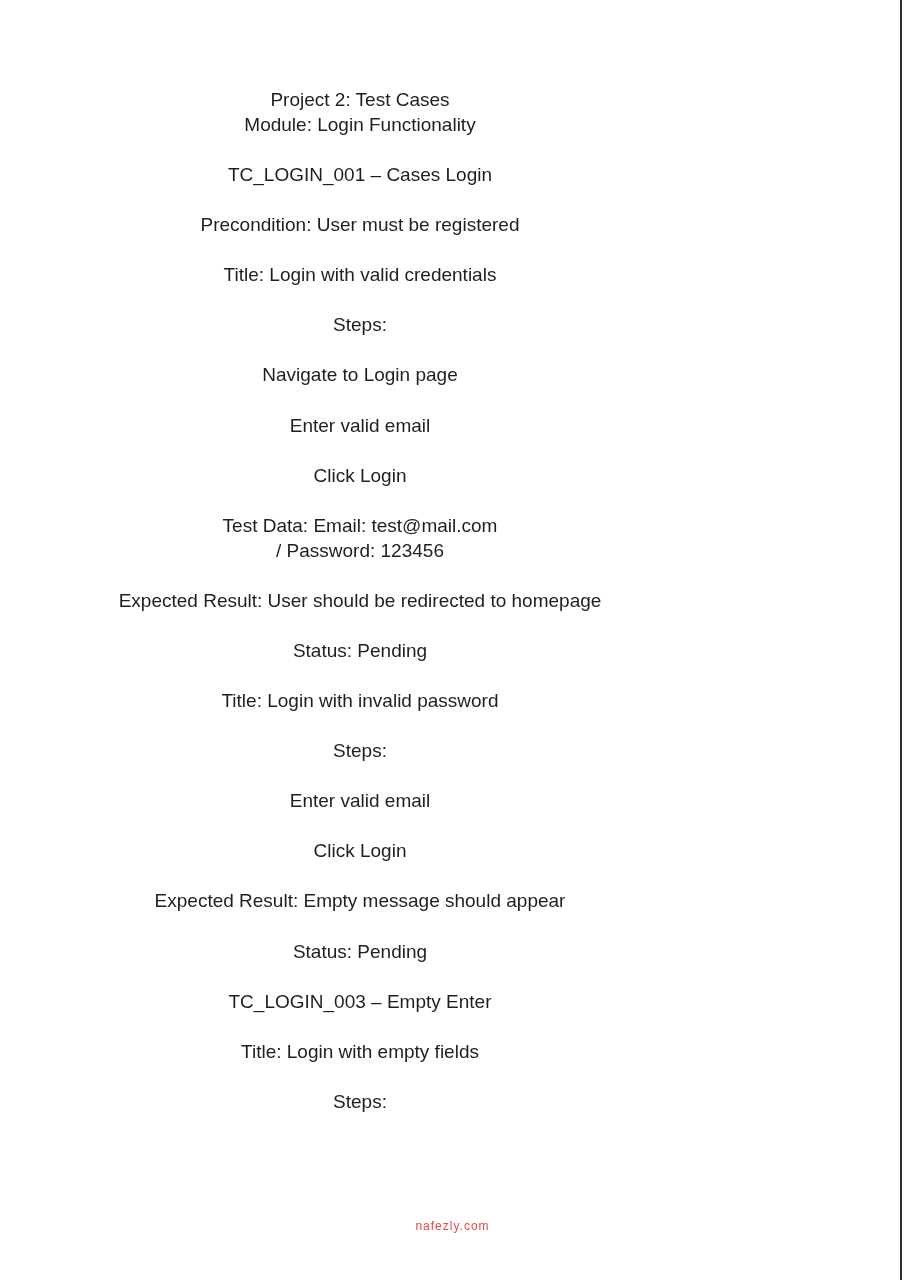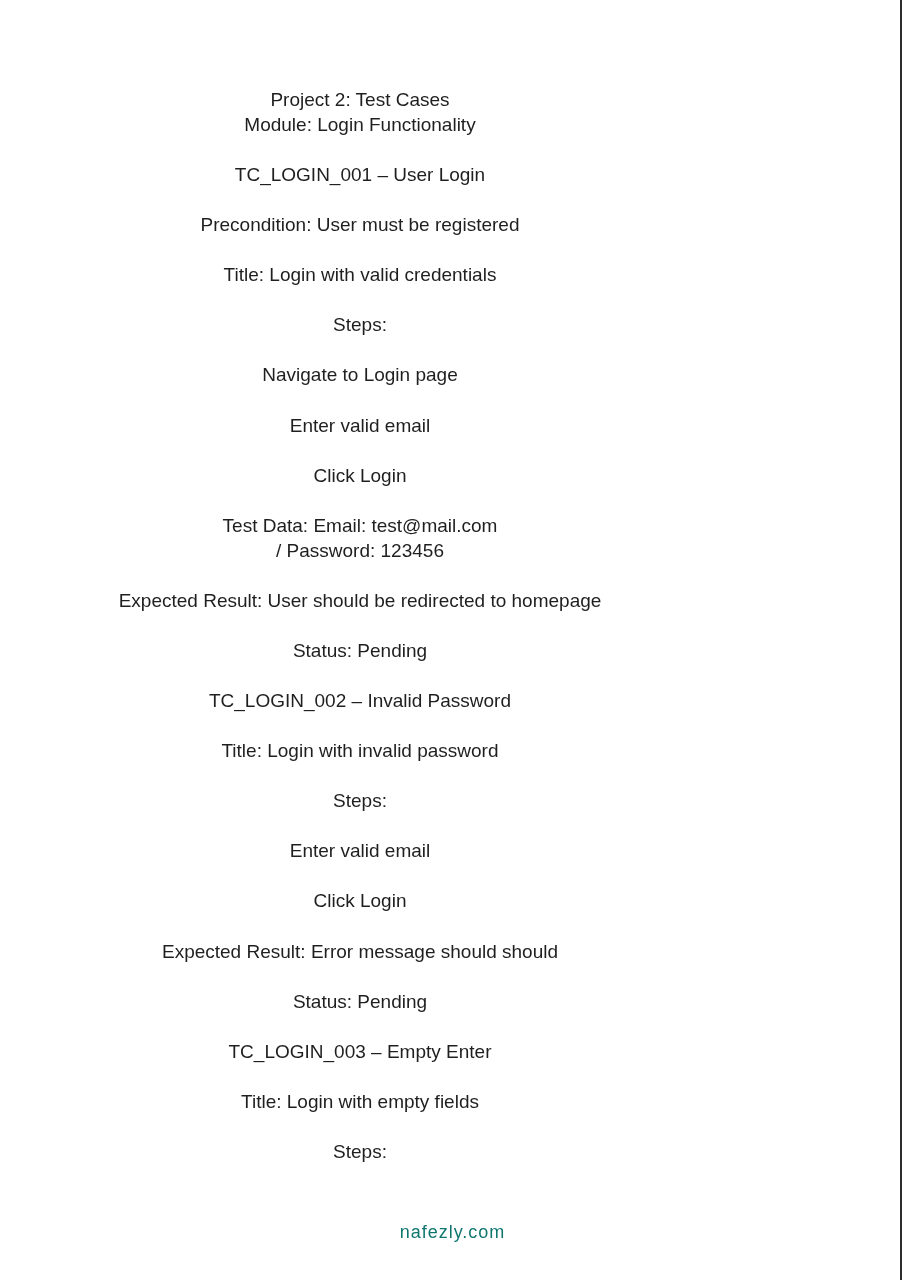--- a/index.html
+++ b/index.html
@@ -49,59 +49,58 @@
   .watermark .logo {
     display: block;
     font-size: 40px;
     line-height: 44px;
     font-weight: bold;
     color: #c7c7c7;
     letter-spacing: 2px;
   }
   .watermark .site {
     display: block;
-    margin-top: 10px;
-    font-size: 18px;
+    margin-top: 4px;
+    font-size: 12px;
     line-height: 18px;
-    color: #0f766e;
+    color: #ef4444;
     letter-spacing: 1px;
   }
   .right-border {
     position: absolute;
     left: 900px;
     top: 0;
     width: 2px;
     height: 1280px;
     background: #2d2d2d;
     z-index: 3;
   }
 </style>
 </head>
 <body>
 
 <div class="page">
 
   <div class="content">
       <p><span>Project 2: Test Cases</span><br><span>Module: Login Functionality</span></p>
-      <p><span>TC_LOGIN_001 – User Login</span></p>
+      <p><span>TC_LOGIN_001 – Cases Login</span></p>
       <p><span>Precondition: User must be registered</span></p>
       <p><span>Title: Login with valid credentials</span></p>
       <p><span>Steps:</span></p>
       <p><span>Navigate to Login page</span></p>
       <p><span>Enter valid email</span></p>
       <p><span>Click Login</span></p>
       <p><span>Test Data: Email: test@mail.com</span><br><span>/ Password: 123456</span></p>
       <p><span>Expected Result: User should be redirected to homepage</span></p>
       <p><span>Status: Pending</span></p>
-      <p><span>TC_LOGIN_002 – Invalid Password</span></p>
       <p><span>Title: Login with invalid password</span></p>
       <p><span>Steps:</span></p>
       <p><span>Enter valid email</span></p>
       <p><span>Click Login</span></p>
-      <p><span>Expected Result: Error message should should</span></p>
+      <p><span>Expected Result: Empty message should appear</span></p>
       <p><span>Status: Pending</span></p>
       <p><span>TC_LOGIN_003 – Empty Enter</span></p>
       <p><span>Title: Login with empty fields</span></p>
       <p><span>Steps:</span></p>
     </div>
 
   <div class="watermark">
     <span class="site">nafezly.com</span>
   </div>
 

